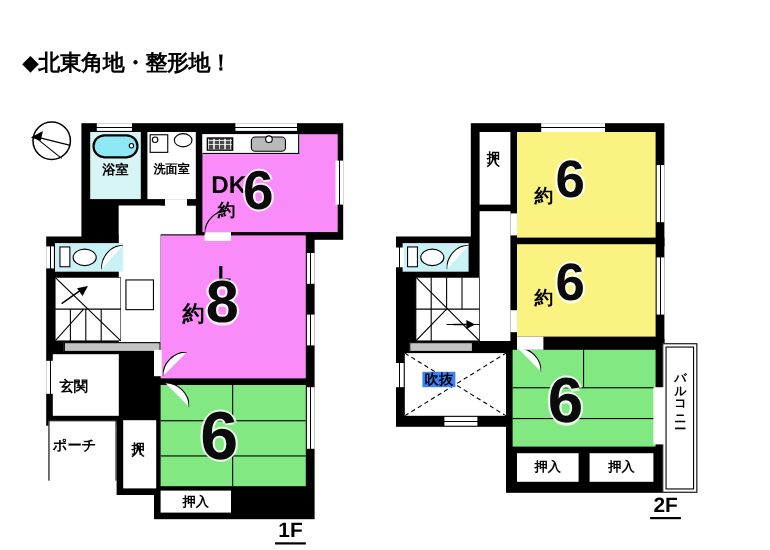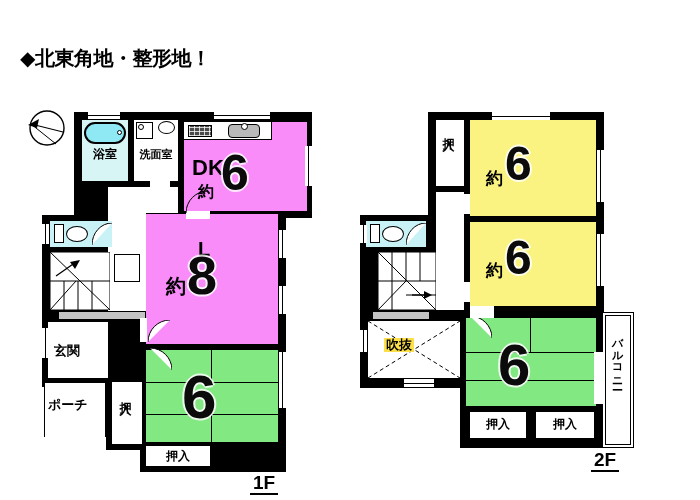--- a/index.html
+++ b/index.html
@@ -196,21 +196,21 @@
       <line x1="34" y1="43" x2="50" y2="43" stroke="#000" stroke-width="1.3"></line>
       <polygon points="54,43 46,39 46,47" fill="#000"></polygon>
     </svg>
     <div class="gray" style="left:372px;top:311px;width:58px;height:9px;"></div>
 
     <div class="room" style="left:368px;top:321px;width:92px;height:57px;background:#fff;"></div>
     <svg class="abs" style="left:368px;top:321px;" width="92" height="57" viewBox="0 0 92 57">
       <line x1="0" y1="0" x2="92" y2="57" stroke="#000" stroke-width="1" stroke-dasharray="4 3"></line>
       <line x1="0" y1="57" x2="92" y2="0" stroke="#000" stroke-width="1" stroke-dasharray="4 3"></line>
     </svg>
-    <div class="lbl" style="left:384px;top:338px;font-size:13px;background:#fde047;padding:0 2px;">吹抜</div>
+    <div class="lbl" style="left:384px;top:338px;font-size:13px;background:#3b82f6;padding:0 2px;">吹抜</div>
 
     <div class="room" style="left:466px;top:318px;width:130px;height:88px;background:var(--green);"></div>
     <div class="tline" style="left:466px;top:352px;width:130px;height:1px;"></div>
     <div class="tline" style="left:530px;top:318px;width:1px;height:34px;"></div>
     <div class="tline" style="left:466px;top:380px;width:130px;height:1px;"></div>
     <div class="num" style="left:498px;top:338px;font-size:58px;">6</div>
     <svg class="abs" style="left:470px;top:316px;" width="22" height="22" viewBox="0 0 22 22">
       <path d="M0 0 A22 22 0 0 1 22 22" fill="#fff" stroke="#000" stroke-width="1"></path>
     </svg>
 

